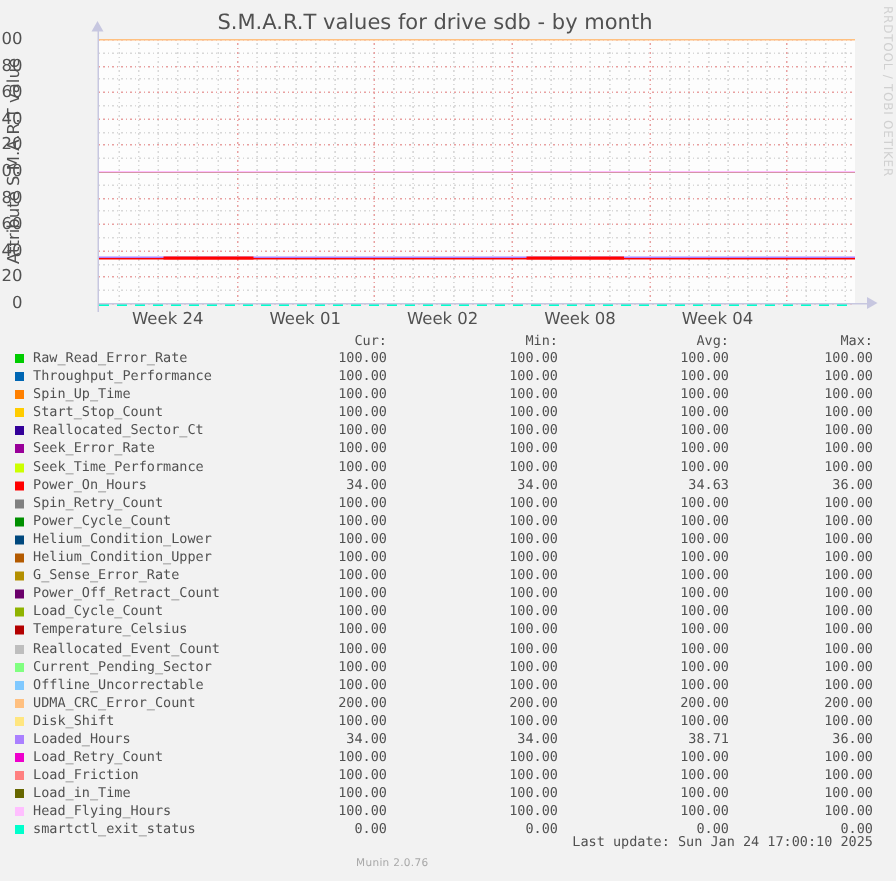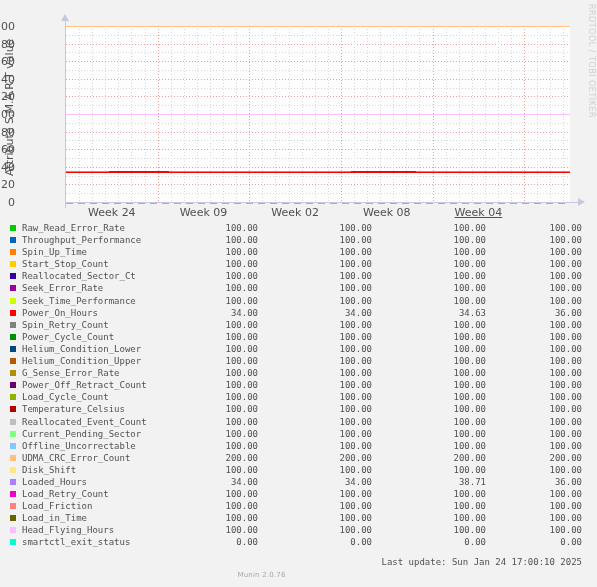--- a/index.html
+++ b/index.html
@@ -87,20 +87,21 @@
     position:absolute;left:0;top:571px;width:523px;text-align:center;
     font-size:7px;color:#a8a8a8;letter-spacing:.2px;
   }
 </style>
 </head>
 <body>
 
 <div id="watermark">RRDTOOL / TOBI OETIKER</div>
 
 <div id="graph">
+  <div id="title">S.M.A.R.T values for drive sdb - by month</div>
   <div id="ylabel">Attribute S.M.A.R.T value</div>
 
   <div id="plot">
       <div class="gminor" style="top: 167.2px;"></div>
       <div class="gminor" style="top: 149.6px;"></div>
       <div class="gminor" style="top: 132px;"></div>
       <div class="gminor" style="top: 114.4px;"></div>
       <div class="gminor" style="top: 96.8px;"></div>
       <div class="gminor" style="top: 79.2px;"></div>
       <div class="gminor" style="top: 61.6px;"></div>
@@ -219,27 +220,33 @@
     <div class="ytick" style="top: 166.8px;">40</div>
     <div class="ytick" style="top: 149.2px;">60</div>
     <div class="ytick" style="top: 131.6px;">80</div>
     <div class="ytick" style="top: 114px;">100</div>
     <div class="ytick" style="top: 96.4px;">120</div>
     <div class="ytick" style="top: 78.8px;">140</div>
     <div class="ytick" style="top: 61.2px;">160</div>
     <div class="ytick" style="top: 43.6px;">180</div>
     <div class="ytick" style="top: 26px;">200</div>
     <div class="xtick" style="left: 111.818px;">Week 24</div>
-    <div class="xtick" style="left: 203.455px;">Week 09</div>
+    <div class="xtick" style="left: 203.455px;">Week 01</div>
     <div class="xtick" style="left: 295.091px;">Week 02</div>
     <div class="xtick" style="left: 386.727px;">Week 08</div>
-    <div class="xtick" style="left: 478.364px; text-decoration: underline;">Week 04</div>
+    <div class="xtick" style="left: 478.364px;">Week 04</div>
   </div>
 
 <div id="legend">
+  <div class="lhead">
+    <span class="lnum hcur">Cur:</span>
+    <span class="lnum hmin">Min:</span>
+    <span class="lnum havg">Avg:</span>
+    <span class="lnum hmax">Max:</span>
+  </div>
 <div class="lrow">
       <span class="swatch" style="background: rgb(0, 204, 0);"></span>
       <span class="lname">Raw_Read_Error_Rate</span>
       <span class="lnum c-cur">100.00</span>
       <span class="lnum c-min">100.00</span>
       <span class="lnum c-avg">100.00</span>
       <span class="lnum c-max">100.00</span>
     </div>
     <div class="lrow">
       <span class="swatch" style="background: rgb(0, 102, 179);"></span>

